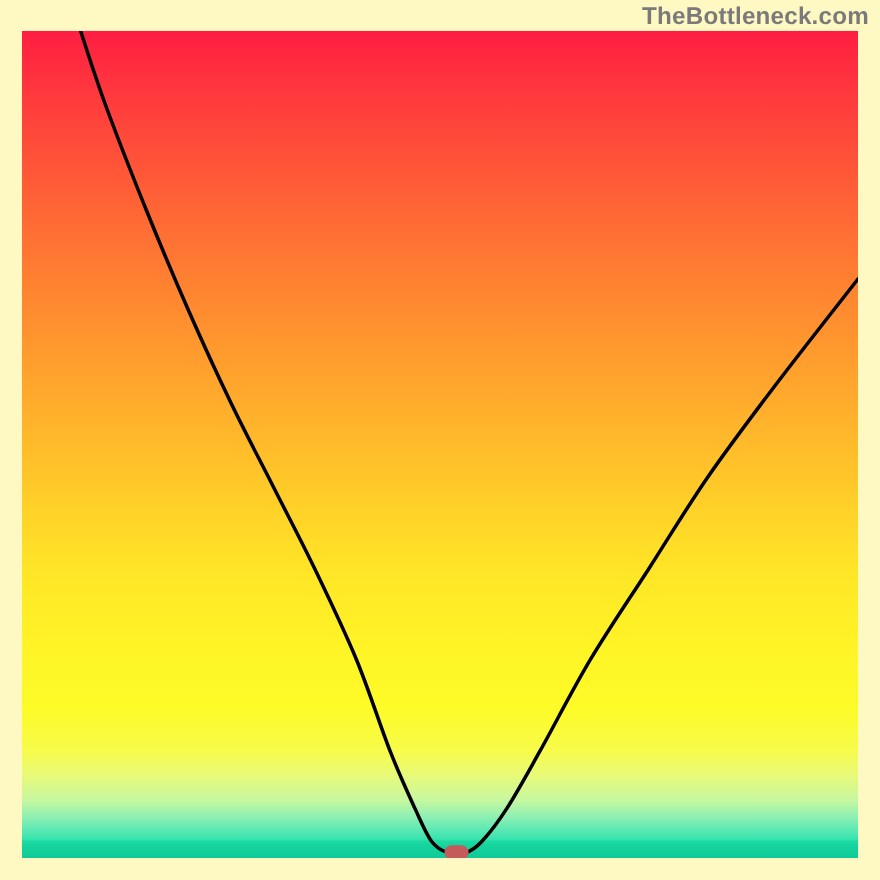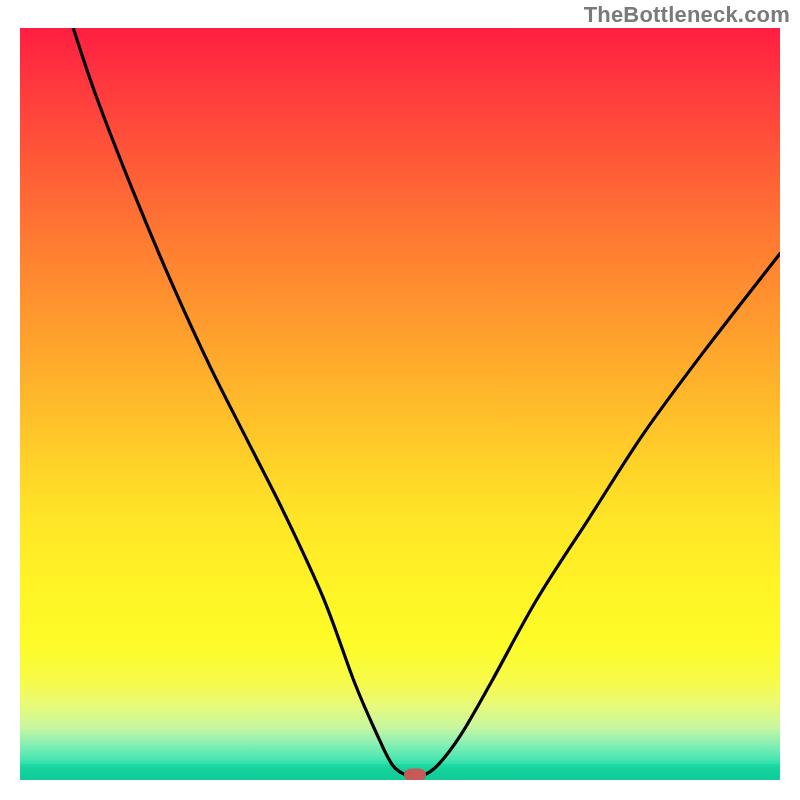--- a/index.html
+++ b/index.html
@@ -8,21 +8,21 @@
     width: 800px;
     height: 800px;
     background: #000;
     overflow: hidden;
     font-family: Arial, Helvetica, sans-serif;
   }
   .frame {
     position: relative;
     width: 800px;
     height: 800px;
-    background: #ffffff;
+    background: #fef9c3;
   }
   .watermark {
     position: absolute;
     top: 2px;
     right: 10px;
     color: #7a7a7a;
     font-size: 22px;
     font-weight: 600;
     letter-spacing: 0.2px;
     z-index: 5;

